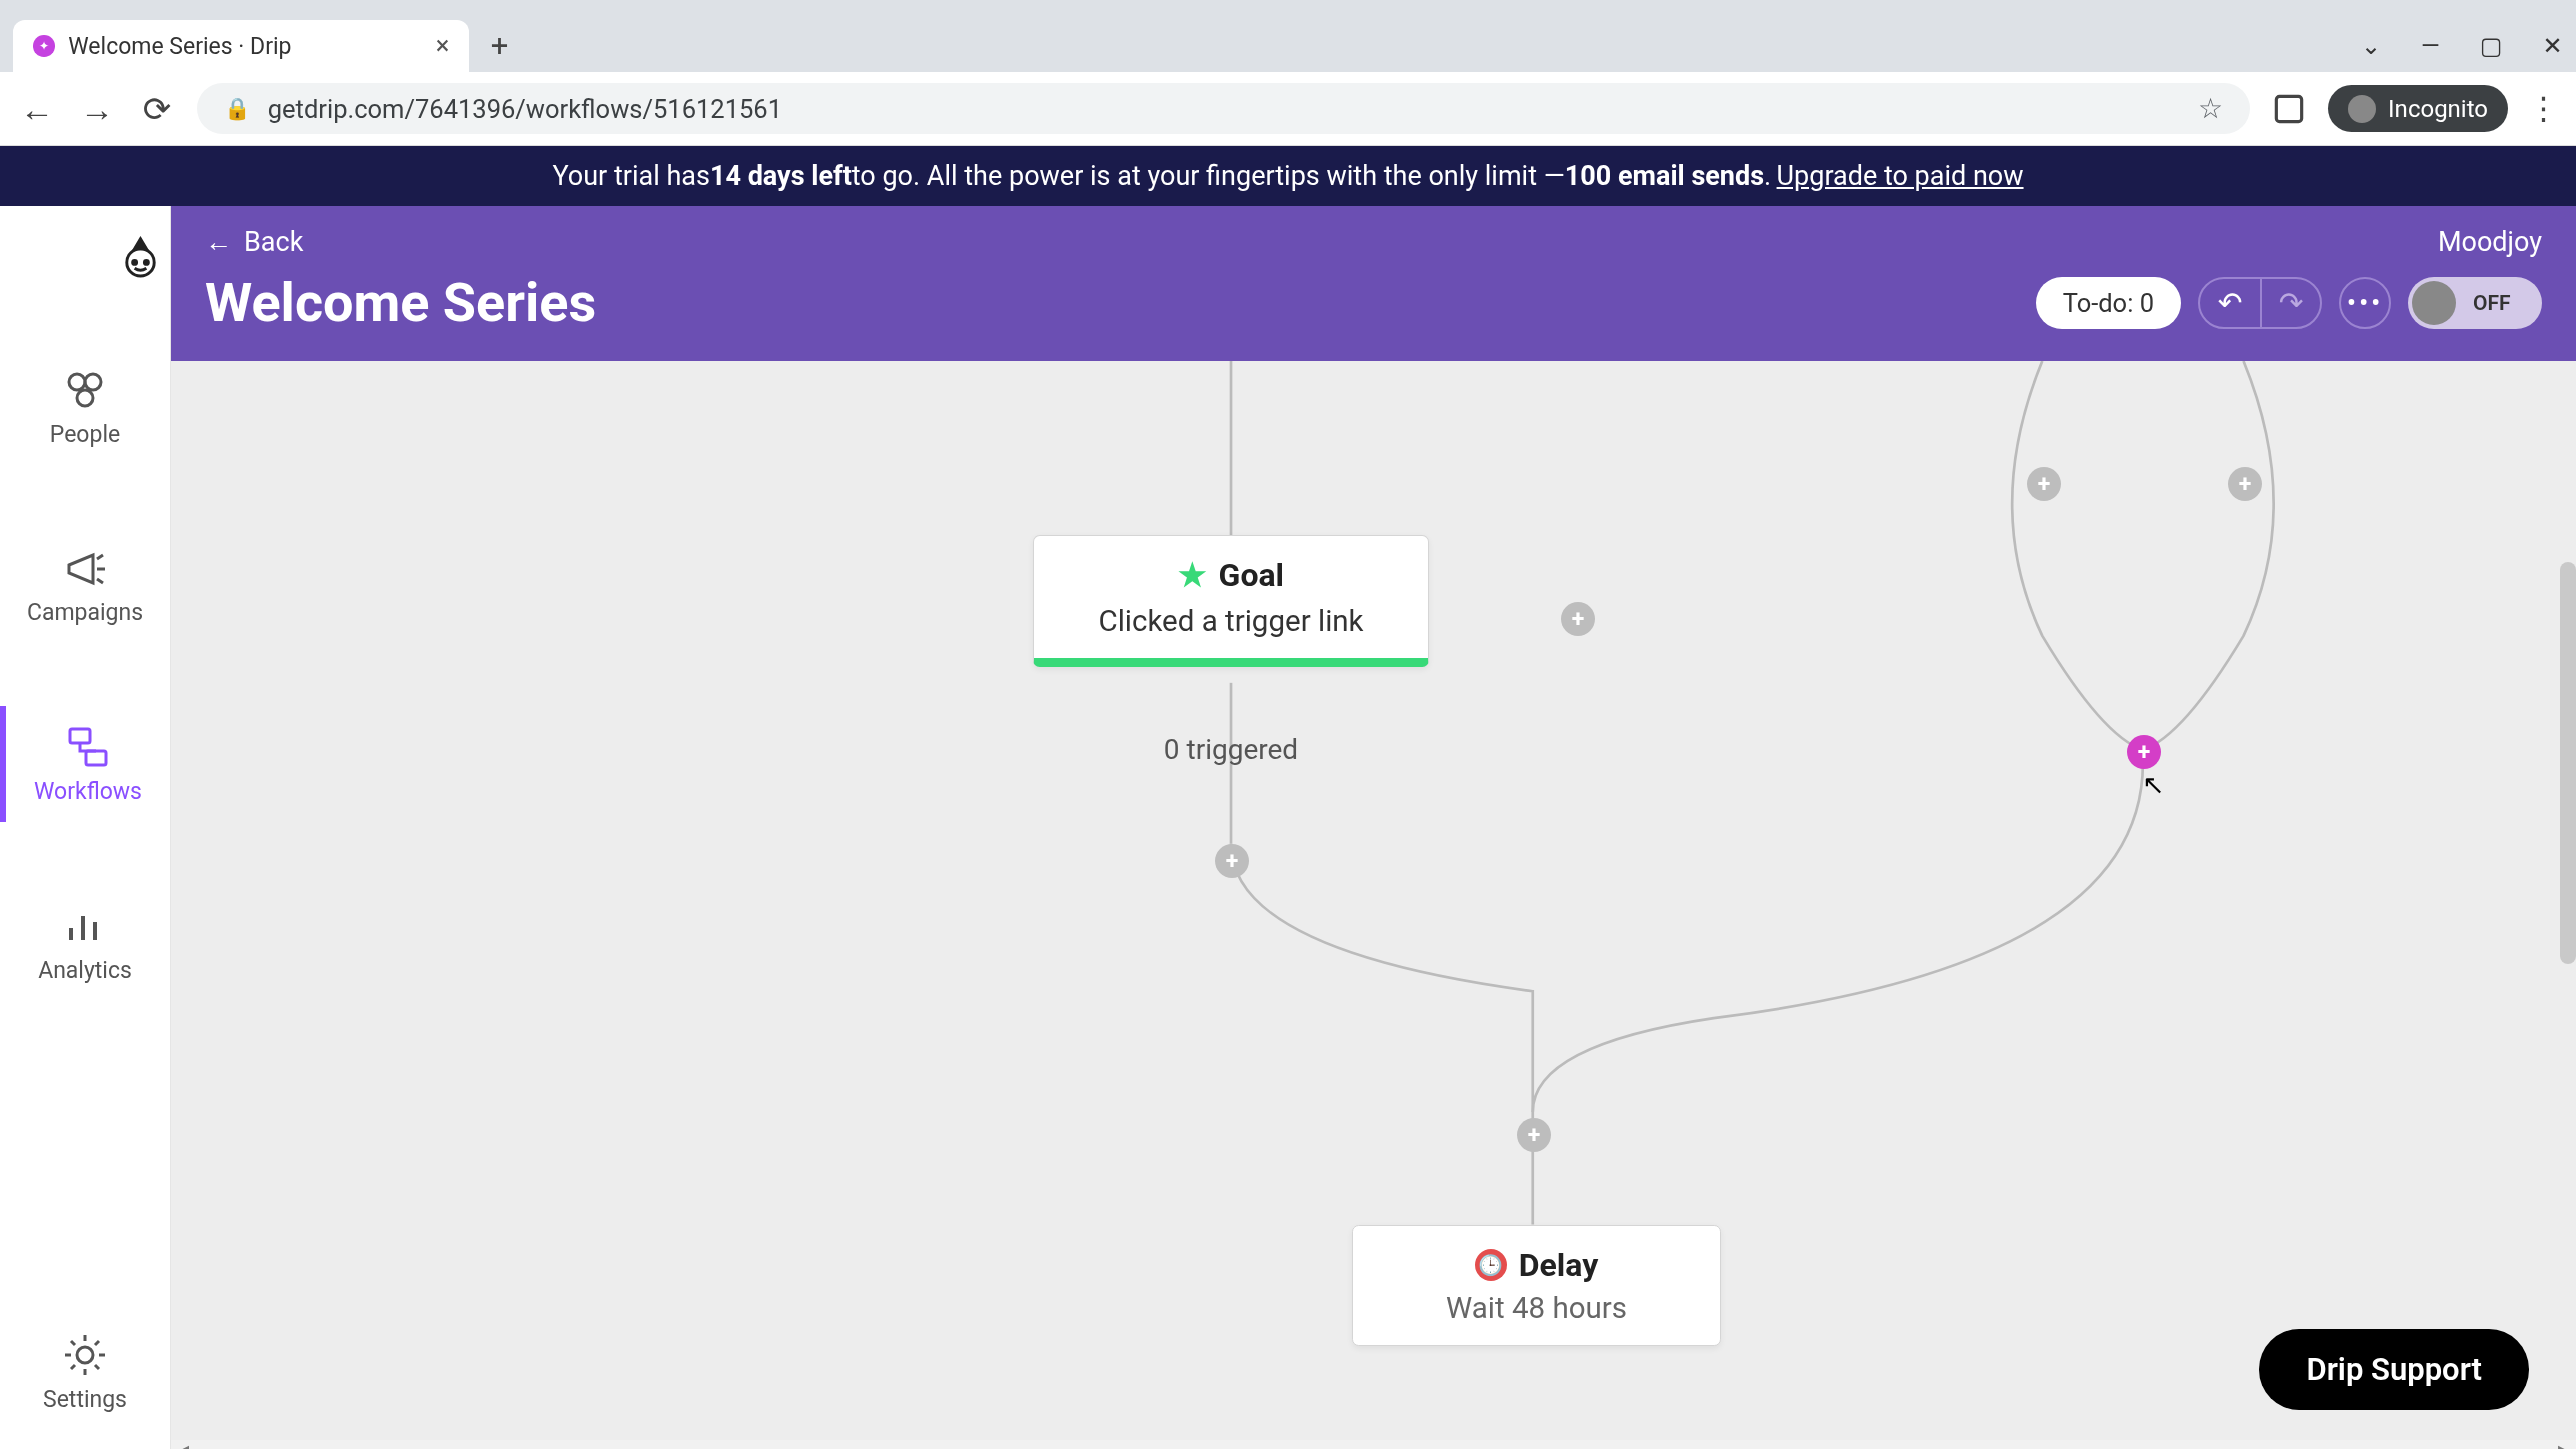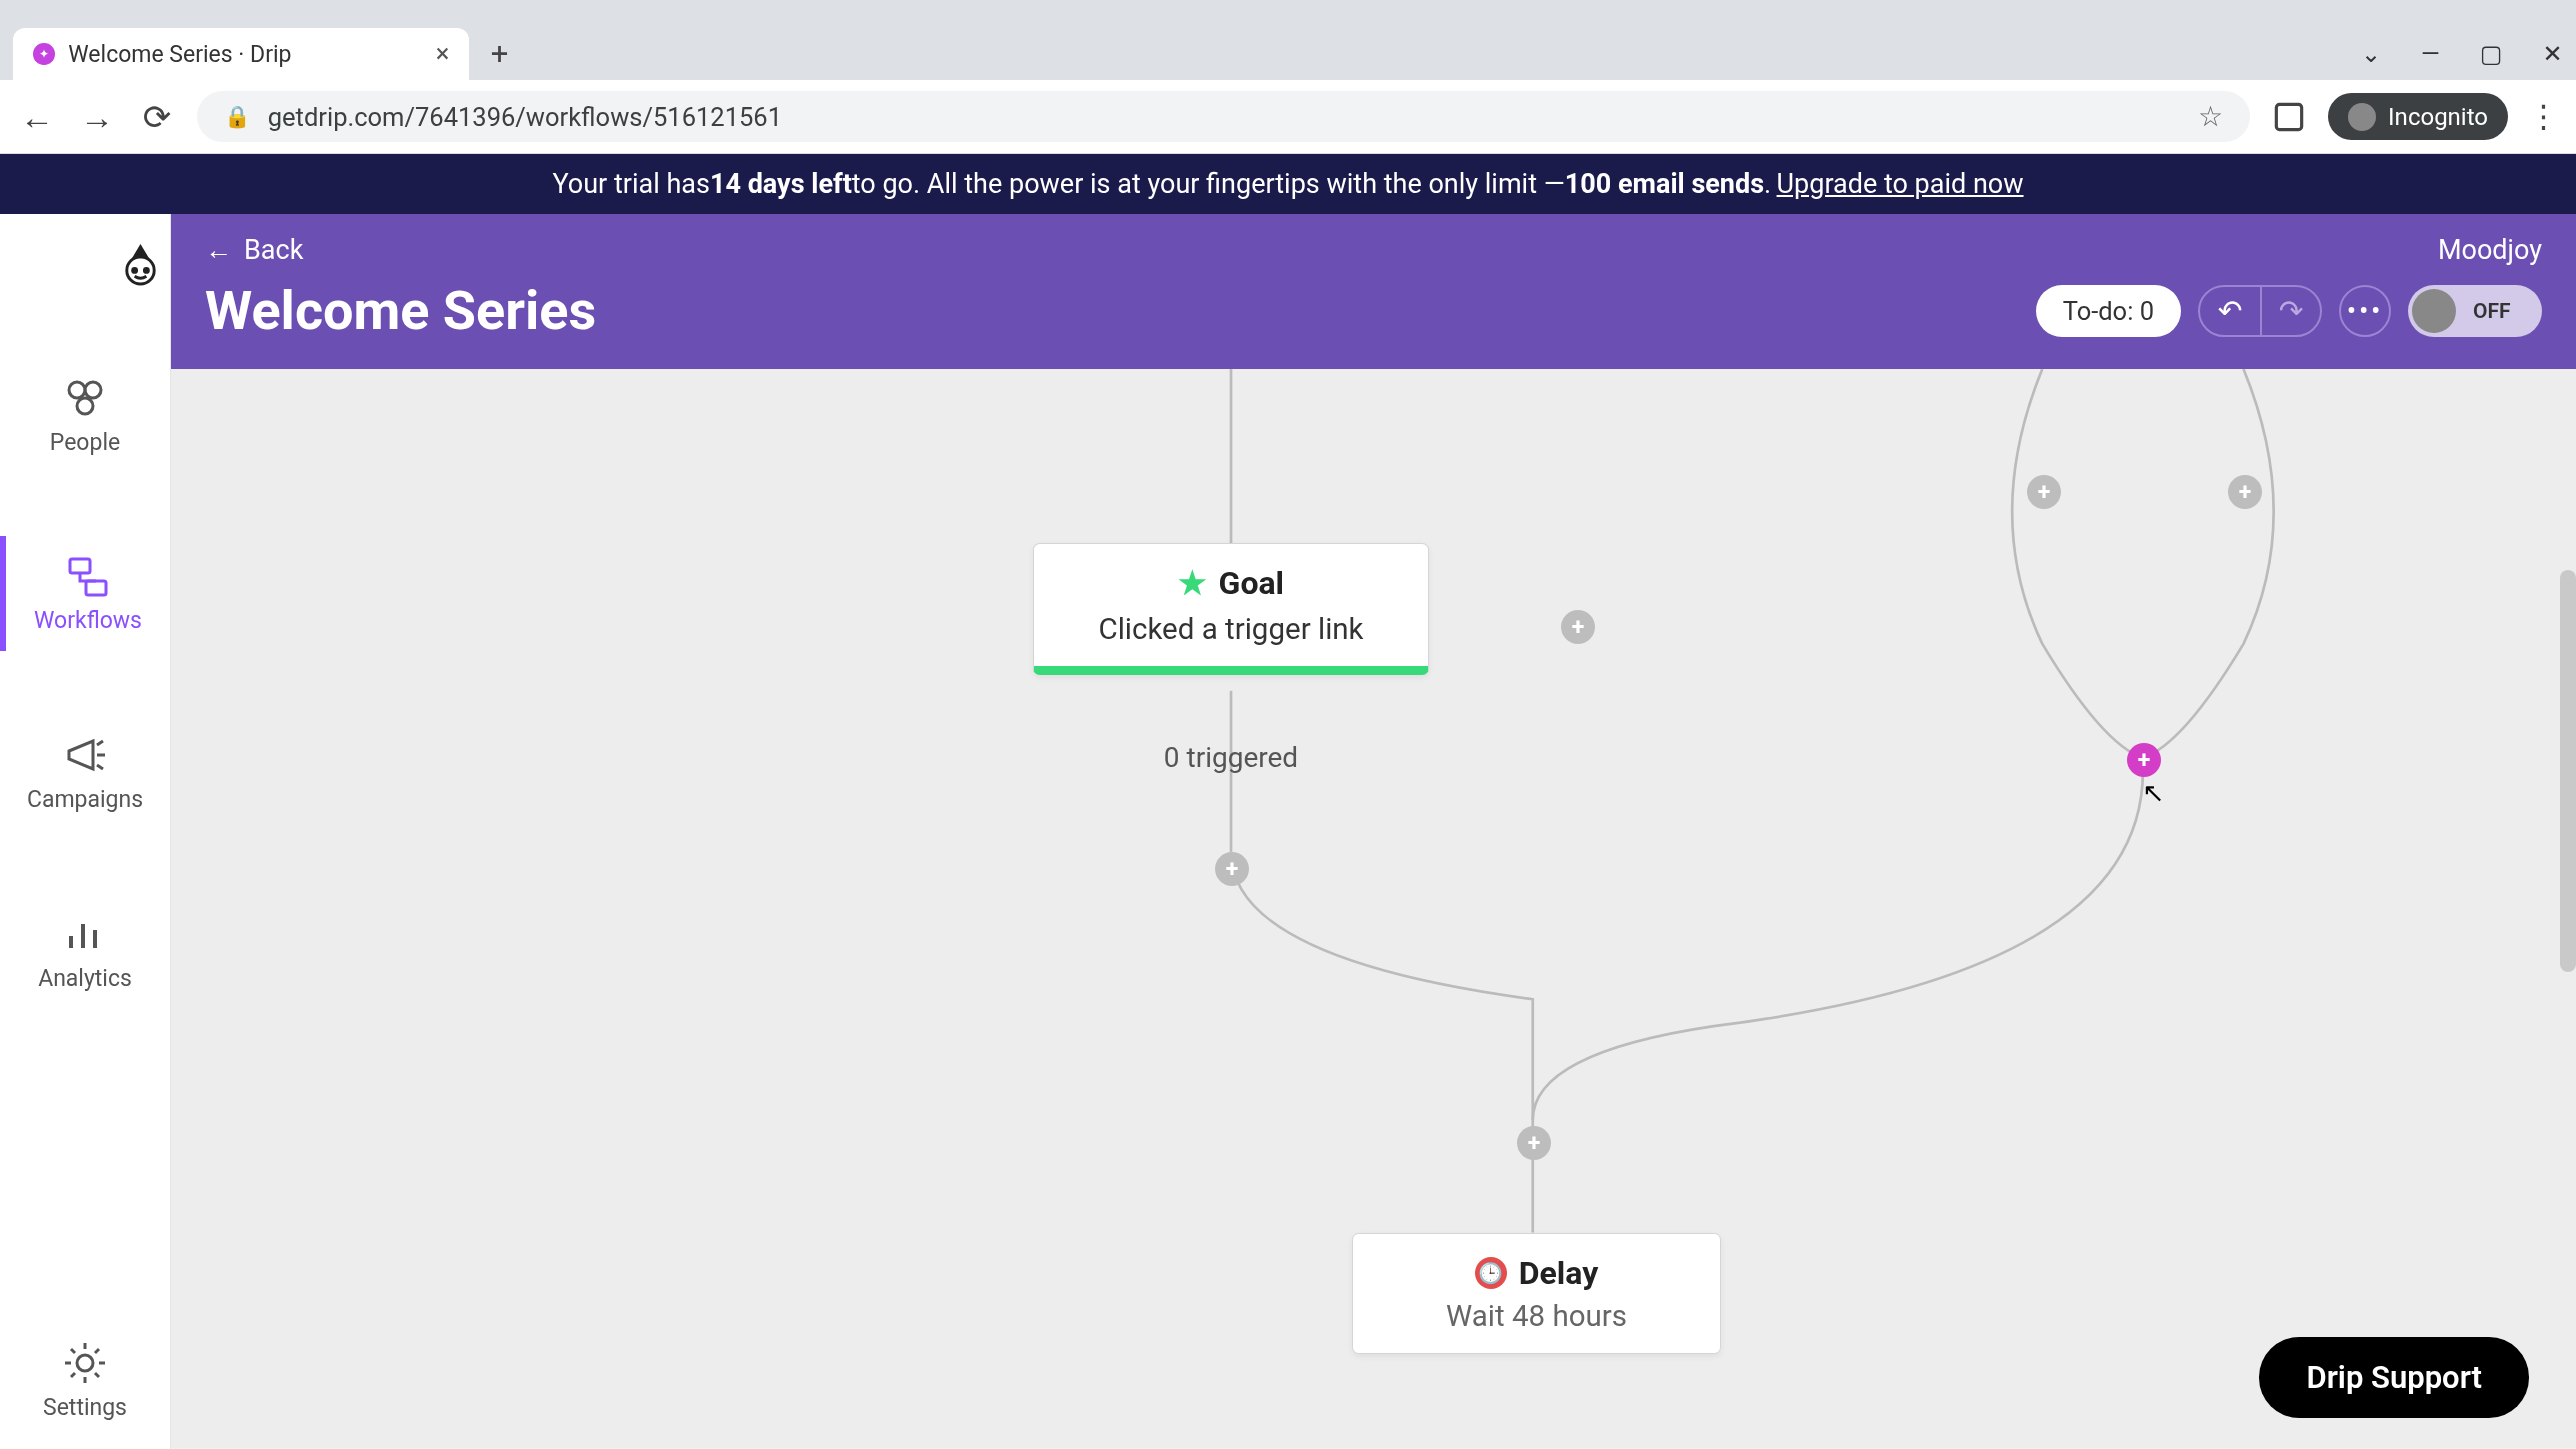--- a/index.html
+++ b/index.html
@@ -1,20 +1,20 @@
 <!DOCTYPE html>
 <html style="font-size:10.7px"><head>
 <meta charset="utf-8">
 <style>
 * { margin:0; padding:0; box-sizing:border-box; font-family:-apple-system,BlinkMacSystemFont,"Segoe UI",Roboto,sans-serif; }
 html,body{width:2576px;height:1449px;overflow:hidden;background:#fff;}
 
 
 .browser-chrome{background:#dde1e6;}
-.tab-bar{height:80px;display:flex;align-items:flex-end;padding-left:13.4px;gap:0;}
+.tab-bar{height:72px;display:flex;align-items:flex-end;padding-left:13.4px;gap:0;}
 .tab{background:#fff;height:52px;width:456px;border-radius:12px 12px 0 0;display:flex;align-items:center;padding:0 20px;gap:13.4px;}
 .tab-favicon{width:21.5px;height:21.5px;border-radius:50%;background:#c542e0;display:flex;align-items:center;justify-content:center;}
 .tab-favicon::after{content:"✦";color:#fff;font-size:12px;}
 .tab-title{flex:1;font-size:23px;color:#333;white-space:nowrap;overflow:hidden;text-overflow:ellipsis;}
 .tab-close{font-size:25.5px;color:#555;cursor:pointer;line-height:1;}
 .new-tab{width:47px;height:47px;display:flex;align-items:center;justify-content:center;font-size:31px;color:#444;margin-left:6.7px;margin-bottom:2.7px;}
 .window-controls{margin-left:auto;margin-right:13.4px;display:flex;gap:40px;align-items:center;height:52px;}
 .window-controls span{font-size:24px;color:#333;}
 .addr-bar{background:#fff;height:74px;display:flex;align-items:center;padding:0 17px;gap:20px;border-bottom:0.7px solid #ddd;}
 .nav-btn{font-size:34px;color:#444;width:40px;text-align:center;}
@@ -151,38 +151,38 @@
     <div class="side-item">
       <span class="side-icon">
           <svg viewBox="0 0 48 48" fill="none" stroke="#555" stroke-width="3">
             <circle cx="16" cy="16" r="8"></circle>
             <circle cx="32" cy="16" r="8"></circle>
             <circle cx="24" cy="32" r="8"></circle>
           </svg>
         </span>
       <span class="side-label">People</span>
     </div>
+    <div class="side-item">
+      <span class="side-icon">
+          <svg viewBox="0 0 48 48" fill="none" stroke="#555" stroke-width="3">
+            <path d="M8 20 L32 10 v28 L8 28 z"></path>
+            <path d="M36 14 l6 -4 M36 24 h8 M36 34 l6 4"></path>
+          </svg>
+        </span>
+      <span class="side-label">Campaigns</span>
+    </div>
     <div class="side-item active">
       <span class="side-icon">
           <svg viewBox="0 0 48 48" fill="none" stroke="#8a4fff" stroke-width="3">
             <rect x="6" y="6" width="20" height="14" rx="2"></rect>
             <rect x="22" y="28" width="20" height="14" rx="2"></rect>
             <path d="M16 20 v8 h16"></path>
           </svg>
         </span>
       <span class="side-label">Workflows</span>
-    </div>
-    <div class="side-item">
-      <span class="side-icon">
-          <svg viewBox="0 0 48 48" fill="none" stroke="#555" stroke-width="3">
-            <path d="M8 20 L32 10 v28 L8 28 z"></path>
-            <path d="M36 14 l6 -4 M36 24 h8 M36 34 l6 4"></path>
-          </svg>
-        </span>
-      <span class="side-label">Campaigns</span>
     </div>
     <div class="side-item">
       <span class="side-icon">
           <svg viewBox="0 0 48 48" fill="none" stroke="#555" stroke-width="4">
             <path d="M10 38 v-12 M22 38 v-24 M34 38 v-18"></path>
           </svg>
         </span>
       <span class="side-label">Analytics</span>
     </div>
     <div class="side-item settings">

